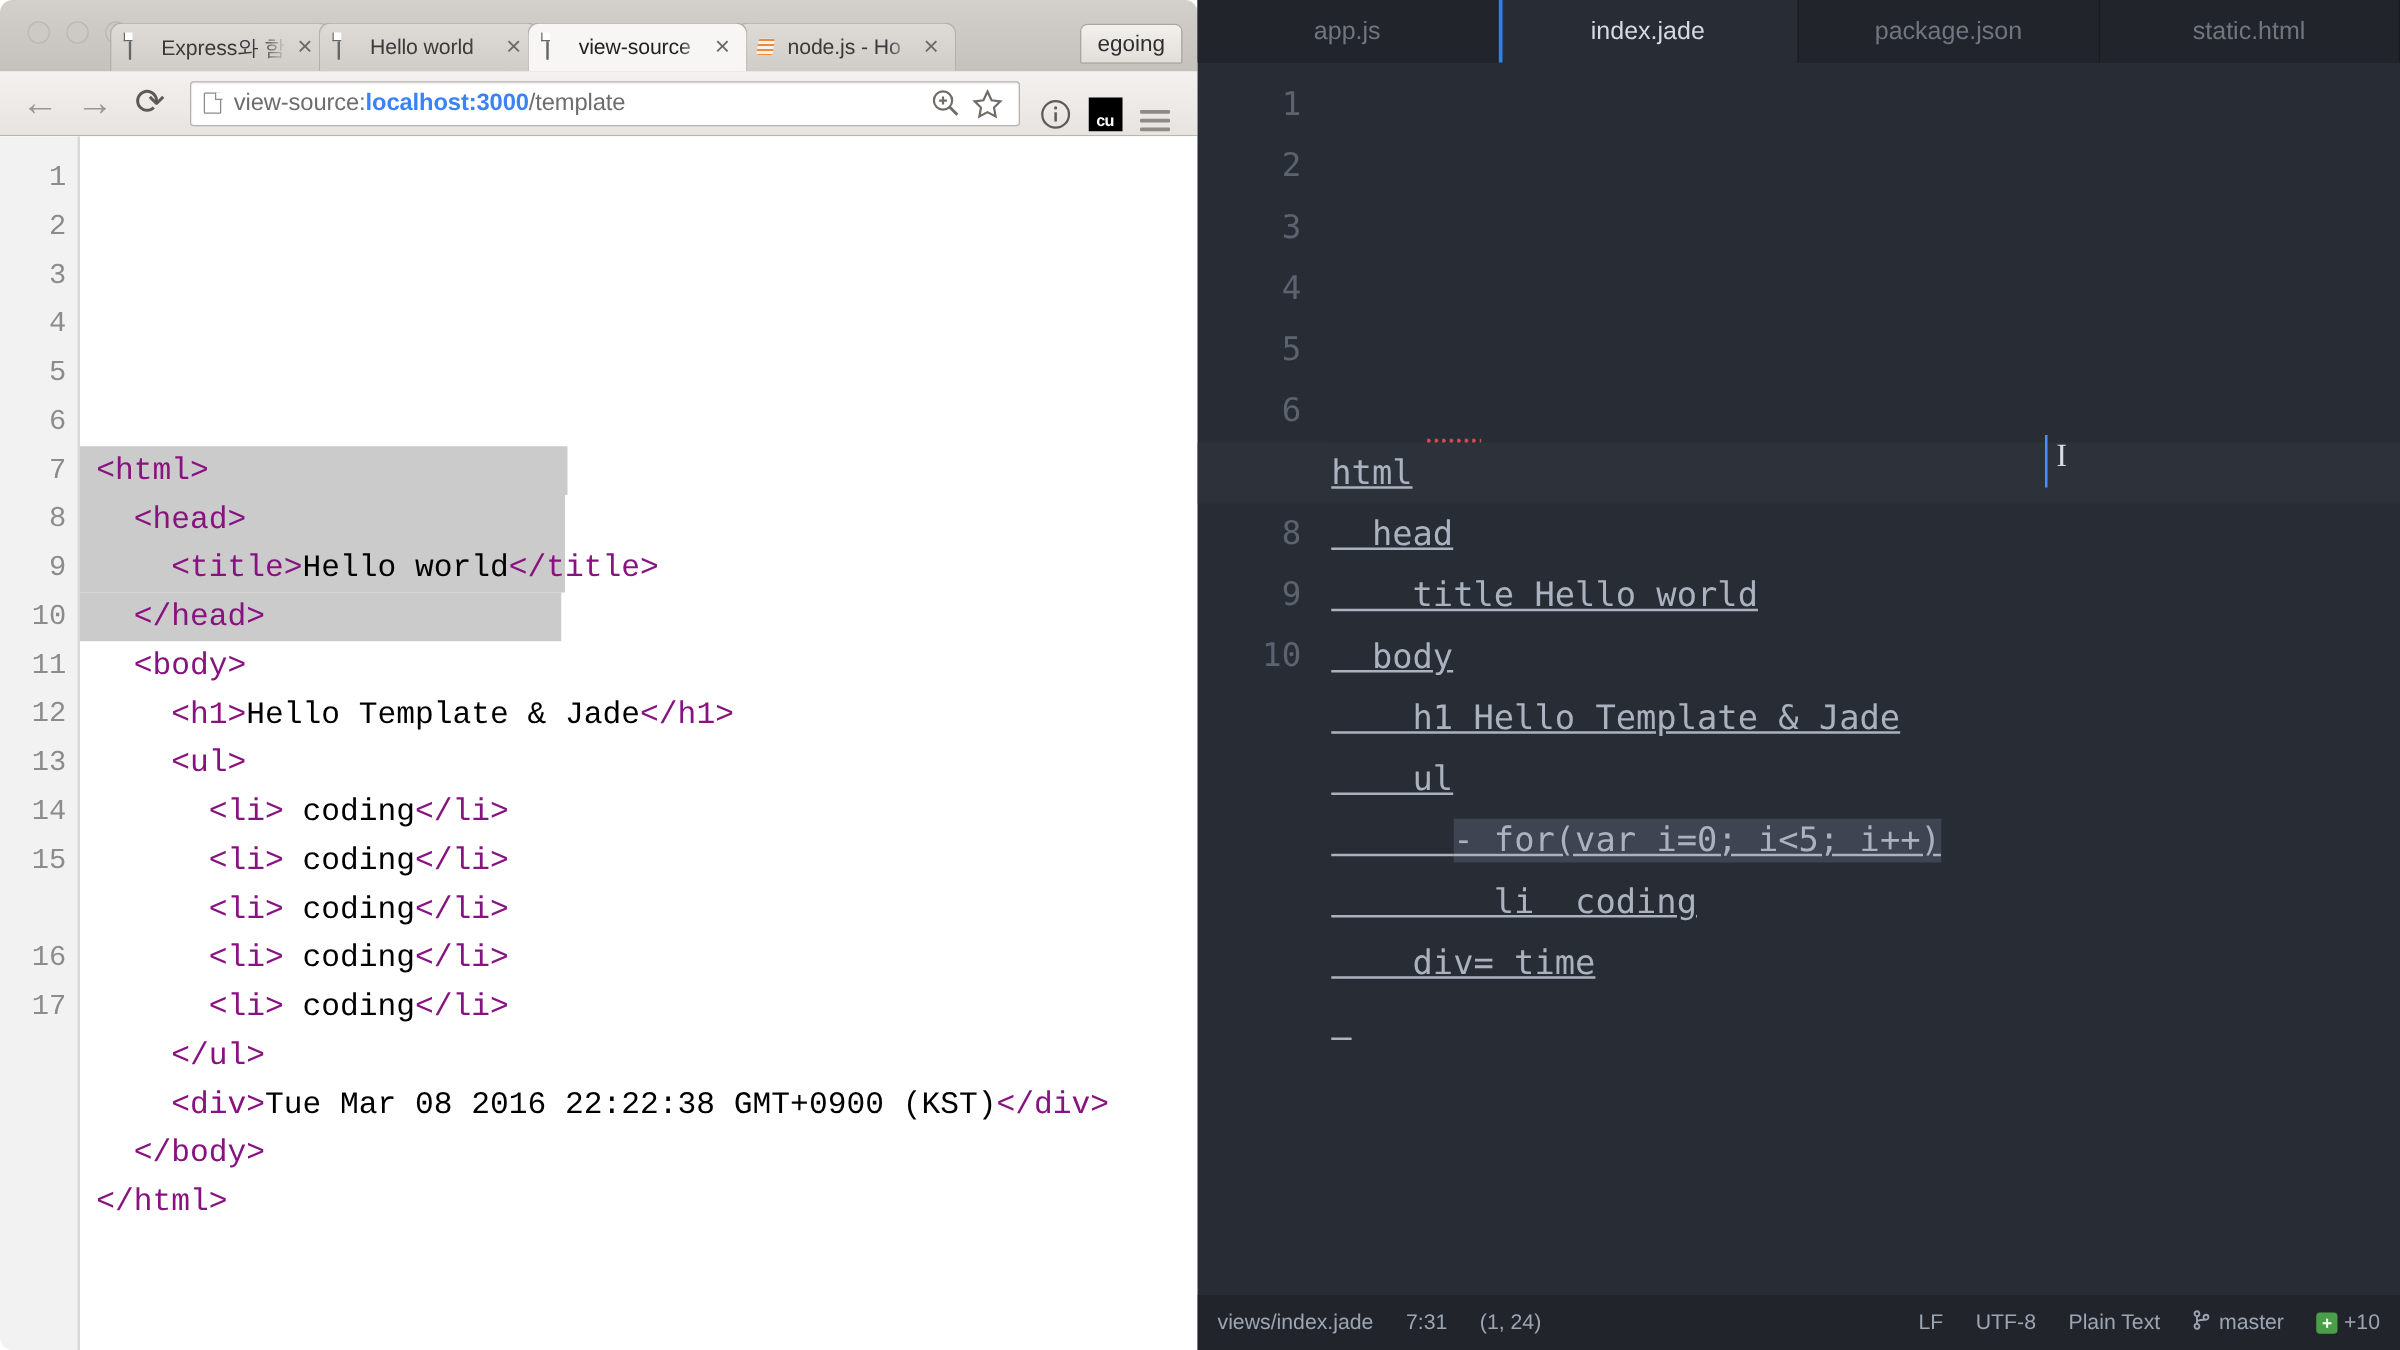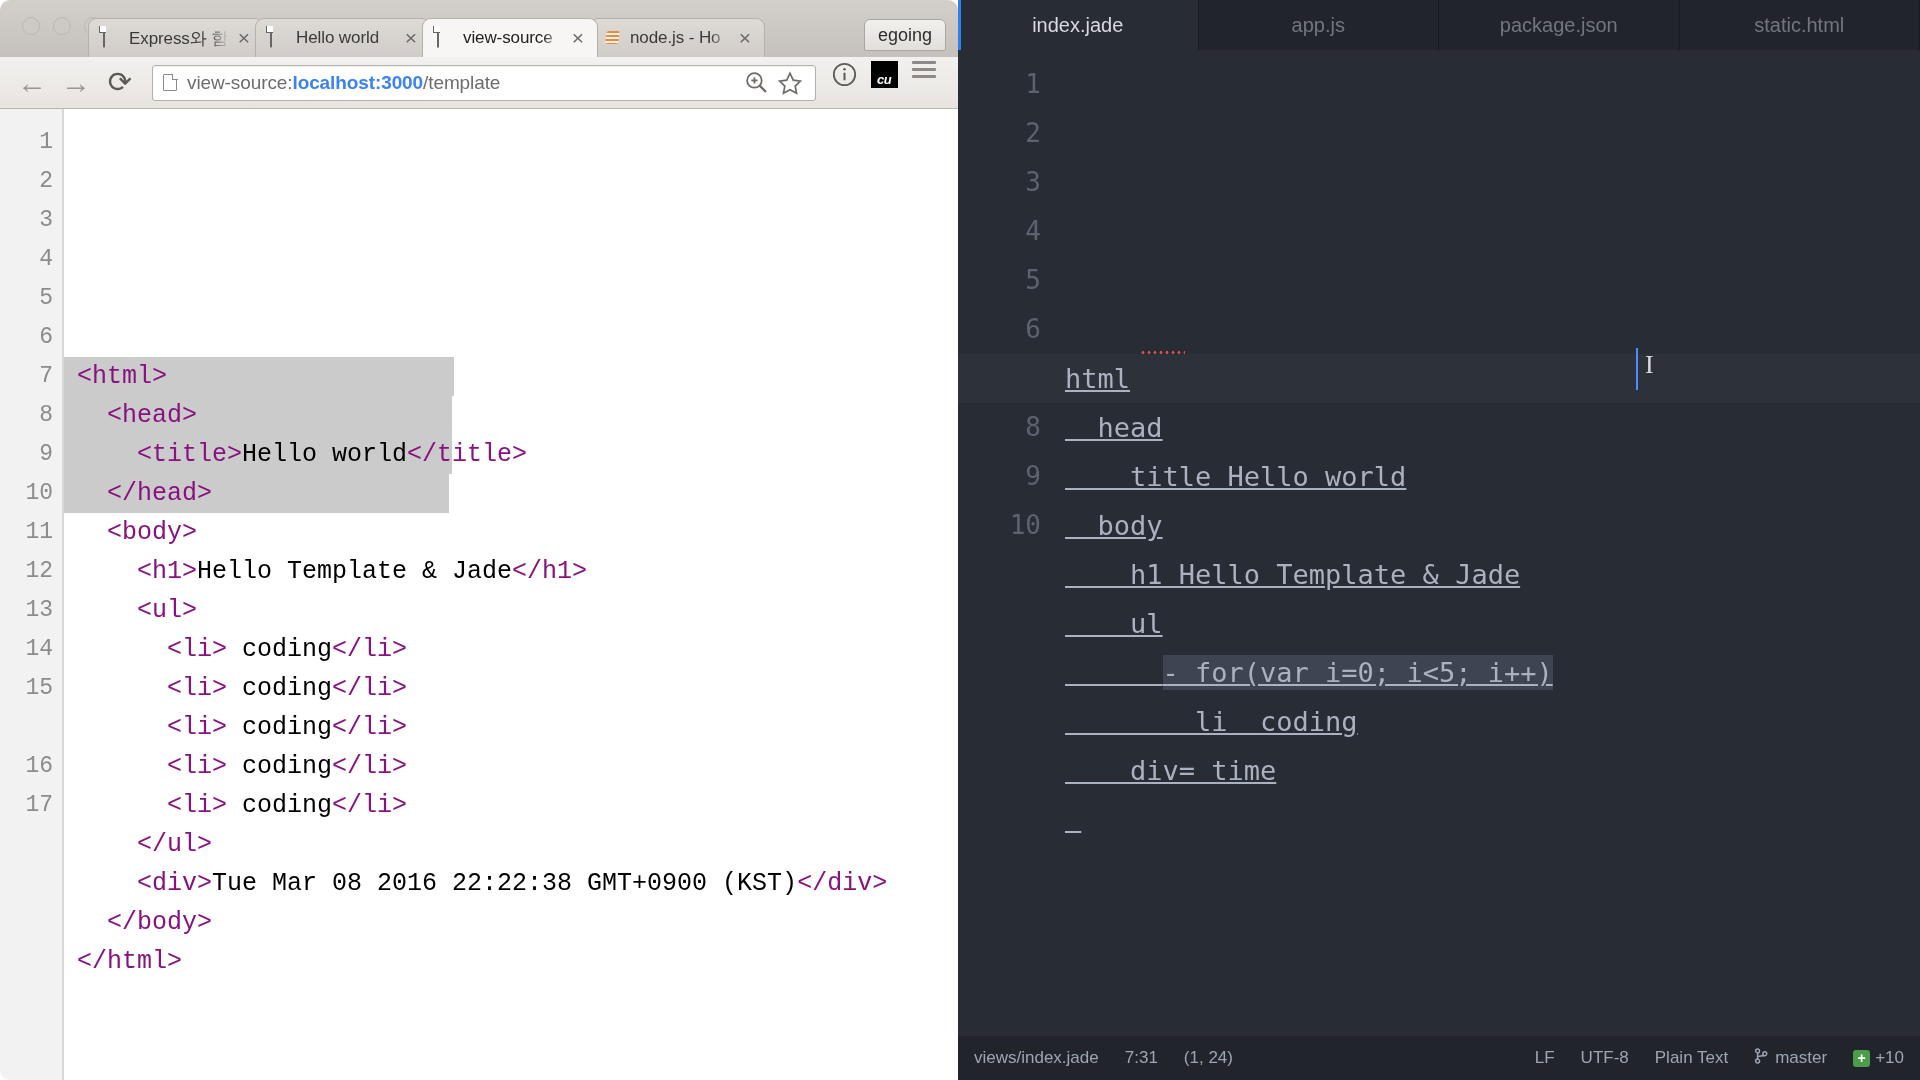--- a/index.html
+++ b/index.html
@@ -186,21 +186,21 @@
   .url {
     flex: 1 1 auto;
     font-size: 19px;
     color: #6d6d6d;
     white-space: nowrap;
     overflow: hidden;
     letter-spacing: -0.1px;
   }
   .url b { color: #3b82f6; font-weight: bold; text-align: center; }
   .omni-ico { width: 34px; height: 34px; display: flex; align-items: center; justify-content: center; color: #6f6c68; }
-  .tb-ico { width: 40px; height: 44px; display: flex; align-items: flex-start; justify-content: center; color: #5f5c58; font-style: italic; }
+  .tb-ico { width: 40px; height: 44px; display: flex; align-items: flex-end; justify-content: center; color: #5f5c58; }
   .cu-badge {
     width: 27px; height: 27px;
     background: #000;
     color: #fff;
     font-size: 13px;
     font-weight: bold;
     display: flex;
     align-items: flex-end;
     justify-content: center;
     padding-bottom: 1px;
@@ -499,25 +499,25 @@
         <div class="sel-block" style="left:0;top:287px;width:388px;height:78px;"></div>
         <div class="sel-block" style="left:0;top:365px;width:385px;height:39px;"></div>
         <div class="lines" id="vs-lines"><div class="ln">&nbsp;</div><div class="ln"><span class="tag">&lt;html&gt;</span></div><div class="ln"><span class="txt">  </span><span class="tag">&lt;head&gt;</span></div><div class="ln"><span class="txt">    </span><span class="tag">&lt;title&gt;</span><span class="txt">Hello world</span><span class="tag">&lt;/title&gt;</span></div><div class="ln"><span class="txt">  </span><span class="tag">&lt;/head&gt;</span></div><div class="ln"><span class="txt">  </span><span class="tag">&lt;body&gt;</span></div><div class="ln"><span class="txt">    </span><span class="tag">&lt;h1&gt;</span><span class="txt">Hello Template &amp; Jade</span><span class="tag">&lt;/h1&gt;</span></div><div class="ln"><span class="txt">    </span><span class="tag">&lt;ul&gt;</span></div><div class="ln"><span class="txt">      </span><span class="tag">&lt;li&gt;</span><span class="txt"> coding</span><span class="tag">&lt;/li&gt;</span></div><div class="ln"><span class="txt">      </span><span class="tag">&lt;li&gt;</span><span class="txt"> coding</span><span class="tag">&lt;/li&gt;</span></div><div class="ln"><span class="txt">      </span><span class="tag">&lt;li&gt;</span><span class="txt"> coding</span><span class="tag">&lt;/li&gt;</span></div><div class="ln"><span class="txt">      </span><span class="tag">&lt;li&gt;</span><span class="txt"> coding</span><span class="tag">&lt;/li&gt;</span></div><div class="ln"><span class="txt">      </span><span class="tag">&lt;li&gt;</span><span class="txt"> coding</span><span class="tag">&lt;/li&gt;</span></div><div class="ln"><span class="txt">    </span><span class="tag">&lt;/ul&gt;</span></div><div class="ln"><span class="txt">    </span><span class="tag">&lt;div&gt;</span><span class="txt">Tue Mar 08 2016 22:22:38 GMT+0900 (KST)</span><span class="tag">&lt;/div&gt;</span></div><div class="ln"><span class="txt">  </span><span class="tag">&lt;/body&gt;</span></div><div class="ln"><span class="tag">&lt;/html&gt;</span></div></div>
       </div>
     </div>
   </div>
 
   <div class="editor">
 
     <div class="ed-tabs">
+      <div class="ed-tab">
+        <span>app.js</span>
+      </div>
       <div class="ed-tab active">
         <span>index.jade</span>
-      </div>
-      <div class="ed-tab">
-        <span>app.js</span>
       </div>
       <div class="ed-tab">
         <span>package.json</span>
       </div>
       <div class="ed-tab">
         <span>static.html</span>
       </div>
     </div>
 
     <div class="ed-body">

